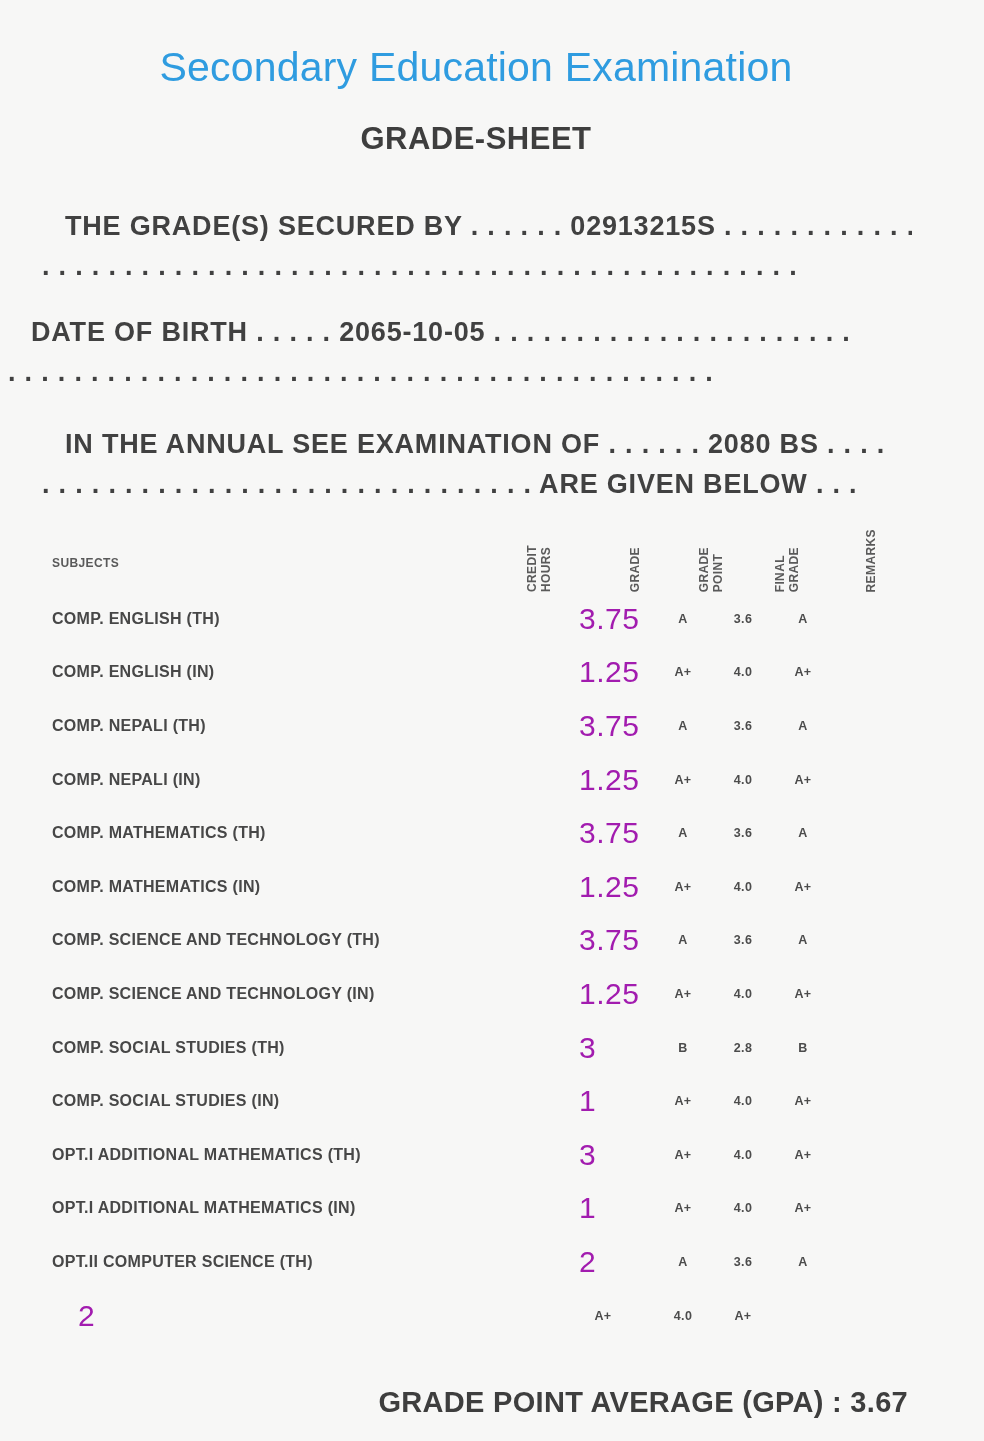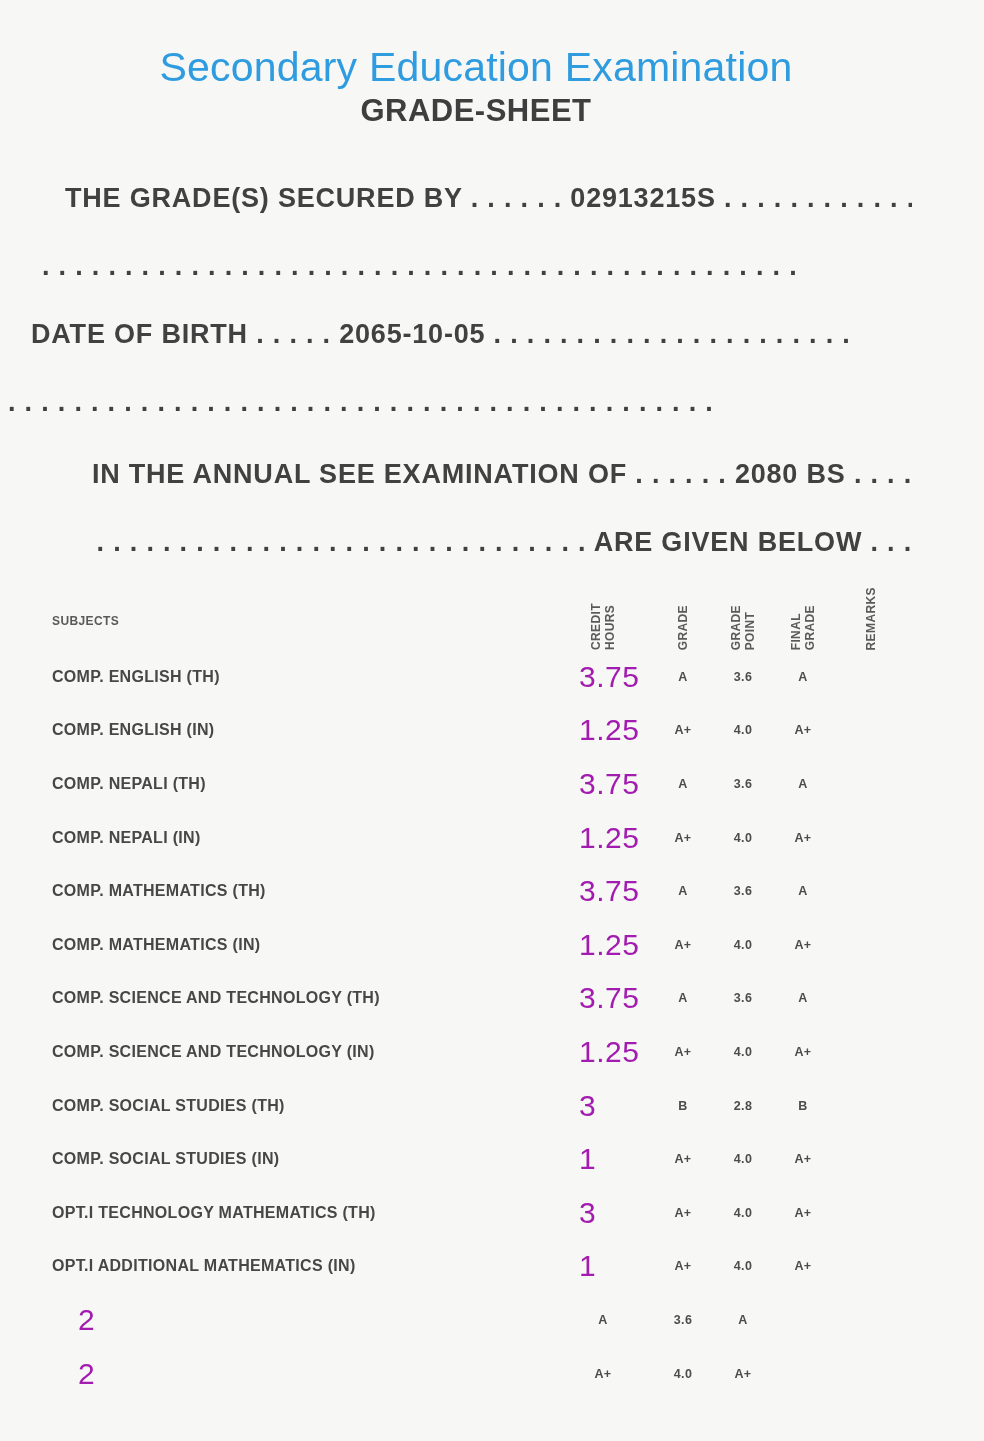--- a/index.html
+++ b/index.html
@@ -14,54 +14,55 @@
 
   .title{
     margin:0;padding-top:44px;
     text-align:center;
     font-size:41px;line-height:46px;
     font-weight:normal;
     color:#2f9ce0;
     letter-spacing:0.2px;
   }
   .subtitle{
-    margin-top:4px;
+    margin-top:32px;
     text-align:center;
     font-size:31px;line-height:34px;
     font-weight:bold;
     color:#3e3e3e;
     letter-spacing:0.5px;
   }
 
   .para{
     padding:0 40px 0 42px;
     font-size:27px;line-height:40px;
     font-weight:bold;
     color:#414141;
     letter-spacing:0.8px;
   }
   .para .l1{padding-left:23px;}
   .p1{margin-top:50px;}
   .p2{margin-top:26px;padding-left:8px;}
-  .p3{margin-top:32px;text-align:right;}
-  .para div{white-space:nowrap;overflow:hidden;margin-top:28px;}
+  .p3{margin-top:32px;}
+  .para div{white-space:nowrap;overflow:hidden;}
 
   
   .gtable{margin-top:18px;padding:0 44px 0 52px;}
   .grow{
     display:grid;
     grid-template-columns:1fr 100px 60px 60px 60px 75px;
     align-items:center;
     height:53.6px;
   }
   .ghead{
     display:grid;
     grid-template-columns:1fr 100px 60px 60px 60px 75px;
     align-items:end;
     height:70px;
+    gap:16px;
   }
   .h-subjects{
     font-size:12px;font-weight:bold;color:#5a5a5a;
     letter-spacing:0.4px;padding-bottom:22px;
   }
   .vhead{
     display:flex;justify-content:center;align-items:flex-end;height:70px;
   }
   .vhead span{
     writing-mode:vertical-rl;
@@ -225,38 +226,39 @@
     <div class="grow">
       <div class="c-subject">COMP. SOCIAL STUDIES (IN)</div>
       <div class="c-credit">1</div>
       <div class="c-small">A+</div>
       <div class="c-small">4.0</div>
       <div class="c-small">A+</div>
       <div class="c-small"></div>
     </div>
 
     <div class="grow">
-      <div class="c-subject">OPT.I TECHNOLOGY MATHEMATICS (TH)</div>
+      <div class="c-subject">OPT.I ADDITIONAL MATHEMATICS (TH)</div>
       <div class="c-credit">3</div>
       <div class="c-small">A+</div>
       <div class="c-small">4.0</div>
       <div class="c-small">A+</div>
       <div class="c-small"></div>
     </div>
 
     <div class="grow">
       <div class="c-subject">OPT.I ADDITIONAL MATHEMATICS (IN)</div>
       <div class="c-credit">1</div>
       <div class="c-small">A+</div>
       <div class="c-small">4.0</div>
       <div class="c-small">A+</div>
       <div class="c-small"></div>
     </div>
 
     <div class="grow">
+      <div class="c-subject">OPT.II COMPUTER SCIENCE (TH)</div>
       <div class="c-credit">2</div>
       <div class="c-small">A</div>
       <div class="c-small">3.6</div>
       <div class="c-small">A</div>
       <div class="c-small"></div>
     </div>
 
     <div class="grow">
       <div class="c-credit">2</div>
       <div class="c-small">A+</div>

